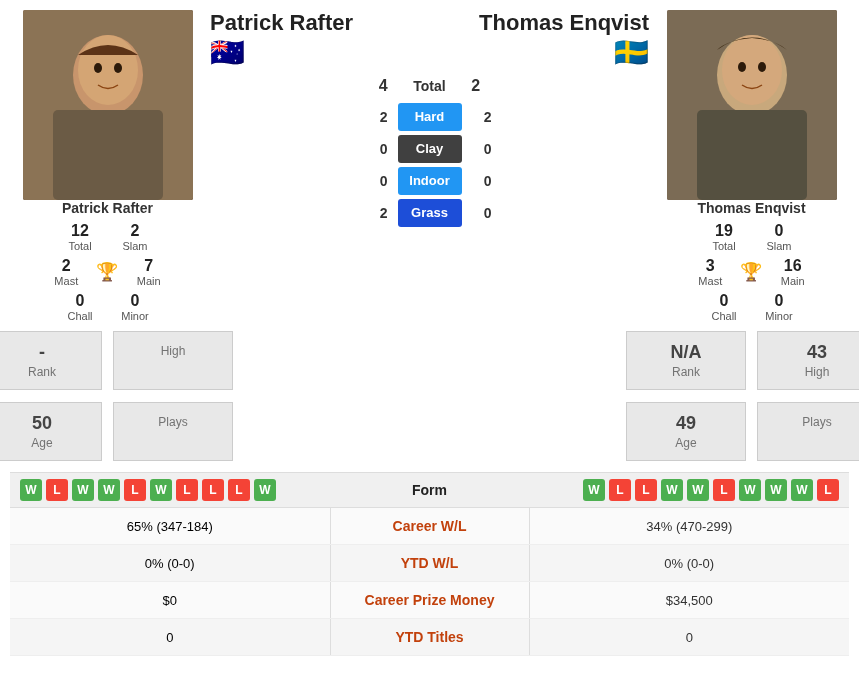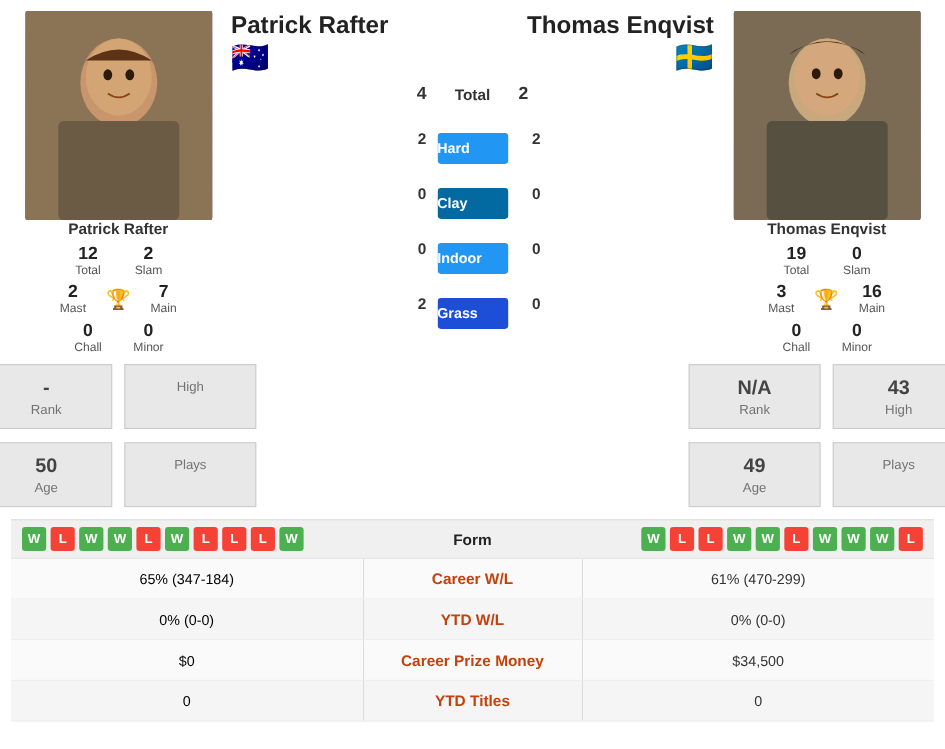--- a/index.html
+++ b/index.html
@@ -139,26 +139,26 @@
     }
 
     .surface-btn {
       width: 64px;
       height: 28px;
       border: none;
       border-radius: 3px;
       color: white;
       font-size: 13px;
       font-weight: bold;
+      text-align: center;
       line-height: 28px;
-      margin-top: 18px;
     }
 
     .surface-hard { background: #2196F3; }
-    .surface-clay { background: #0369a1; }
+    .surface-clay { background: #404040; }
     .surface-indoor { background: #2196F3; }
     .surface-grass { background: #1d4ed8; }
 
     
     .form-section {
       display: flex;
       align-items: center;
       background: #f0f0f0;
       border-top: 1px solid #ddd;
       padding: 6px 10px;
@@ -522,21 +522,21 @@
         <div class="form-badge form-w">W</div>
         <div class="form-badge form-w">W</div>
         <div class="form-badge form-l">L</div>
       </div>
   </div>
 
   <div class="bottom-stats" id="bottom-stats-rows">
       <div class="bottom-stat-row">
     <div class="bottom-stat-left">65% (347-184)</div>
     <div class="bottom-stat-center"><strong>Career W/L</strong></div>
-    <div class="bottom-stat-right">61% (470-299)</div>
+    <div class="bottom-stat-right">34% (470-299)</div>
   </div>
       <div class="bottom-stat-row">
     <div class="bottom-stat-left">0% (0-0)</div>
     <div class="bottom-stat-center"><strong>YTD W/L</strong></div>
     <div class="bottom-stat-right">0% (0-0)</div>
   </div>
       <div class="bottom-stat-row">
     <div class="bottom-stat-left">$0</div>
     <div class="bottom-stat-center"><strong>Career Prize Money</strong></div>
     <div class="bottom-stat-right">$34,500</div>

